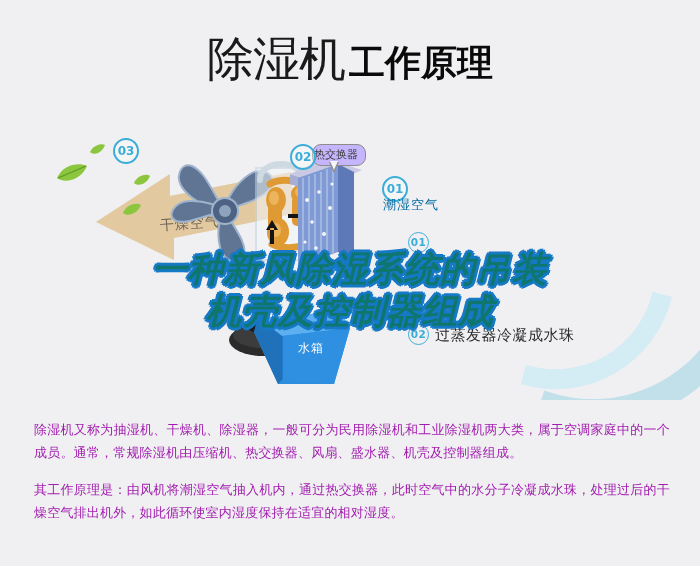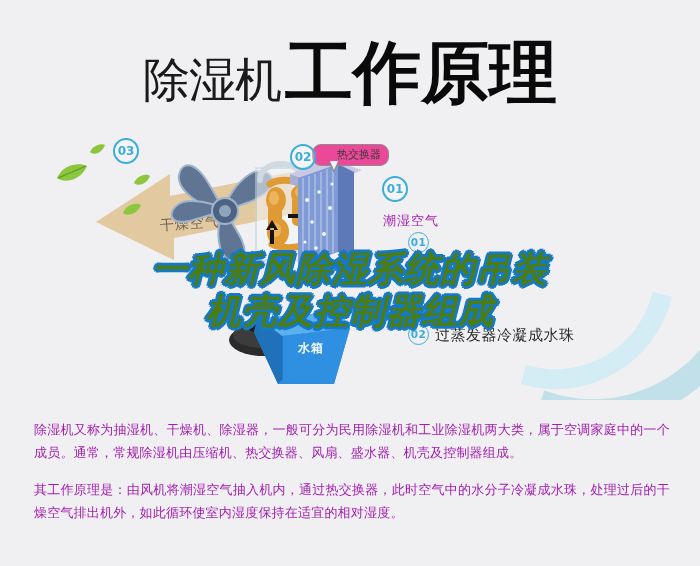--- a/index.html
+++ b/index.html
@@ -31,21 +31,21 @@
     white-space: nowrap;
   }
   .title-a {
     font-size: 47px;
     font-weight: normal;
     color: #1a1a1a;
     letter-spacing: -1px;
     vertical-align: baseline;
   }
   .title-b {
-    font-size: 68px;
+    font-size: 36px;
     font-weight: bold;
     color: #0a0a0a;
     letter-spacing: 0px;
     vertical-align: baseline;
     margin-left: 4px;
   }
 
   
   .stage {
     position: absolute;
@@ -126,24 +126,24 @@
     text-align: center;
     background: rgba(255,255,255,.35);
   }
   .n01 { left: 382px; top: 56px; }
   .n02 { left: 290px; top: 24px; }
   .n03 { left: 113px; top: 18px; }
 
   .callout {
     position: absolute;
     left: 312px; top: 24px;
-    padding: 2px 7px 3px 24px;
+    padding: 2px 7px 3px 1px;
     border: 1.5px solid #8c8c8c;
     border-radius: 9px;
-    background: #ec4899;
+    background: #c4b5fd;
     font-size: 11px;
     color: #3b3b3b;
     white-space: nowrap;
   }
   .callout-tail {
     position: absolute;
     left: 329px; top: 42px;
     width: 0; height: 0;
     border-left: 5px solid transparent;
     border-right: 5px solid transparent;
@@ -154,34 +154,34 @@
     position: absolute;
     left: -4px; top: -12px;
     width: 0; height: 0;
     border-left: 4px solid transparent;
     border-right: 4px solid transparent;
     border-top: 9px solid #f4f4f6;
   }
 
   .lbl-humid {
     position: absolute;
-    left: 383px; top: 92px;
+    left: 383px; top: 76px;
     font-size: 13px;
-    color: #a21caf;
+    color: #0369a1;
     letter-spacing: 1px;
   }
 
   
   .tank { position: absolute; left: 252px; top: 190px; width: 105px; height: 78px; }
   .lbl-tank {
     position: absolute;
     left: 298px; top: 220px;
     font-size: 12px;
     color: #ffffff;
-    font-weight: bold;
+    font-weight: normal;
     letter-spacing: 1px;
     text-align: right;
   }
 
   
   .puck { position: absolute; left: 228px; top: 196px; width: 70px; height: 42px; }
 
   
   .note {
     position: absolute;
@@ -213,21 +213,21 @@
     left: 0;
     top: 248px;
     width: 700px;
     text-align: center;
     pointer-events: none;
   }
   .wm-line {
     font-size: 35px;
     font-weight: bold;
     font-style: italic;
-    color: #4d7c0f;
+    color: #0f766e;
     letter-spacing: 1px;
     line-height: 42px;
     white-space: nowrap;
     -webkit-text-stroke: 5px #1579c6;
     paint-order: stroke fill;
     text-shadow:
       3px 0 0 #1579c6, -3px 0 0 #1579c6,
       0 3px 0 #1579c6, 0 -3px 0 #1579c6,
       2px 2px 0 #1579c6, -2px 2px 0 #1579c6,
       2px -2px 0 #1579c6, -2px -2px 0 #1579c6;

